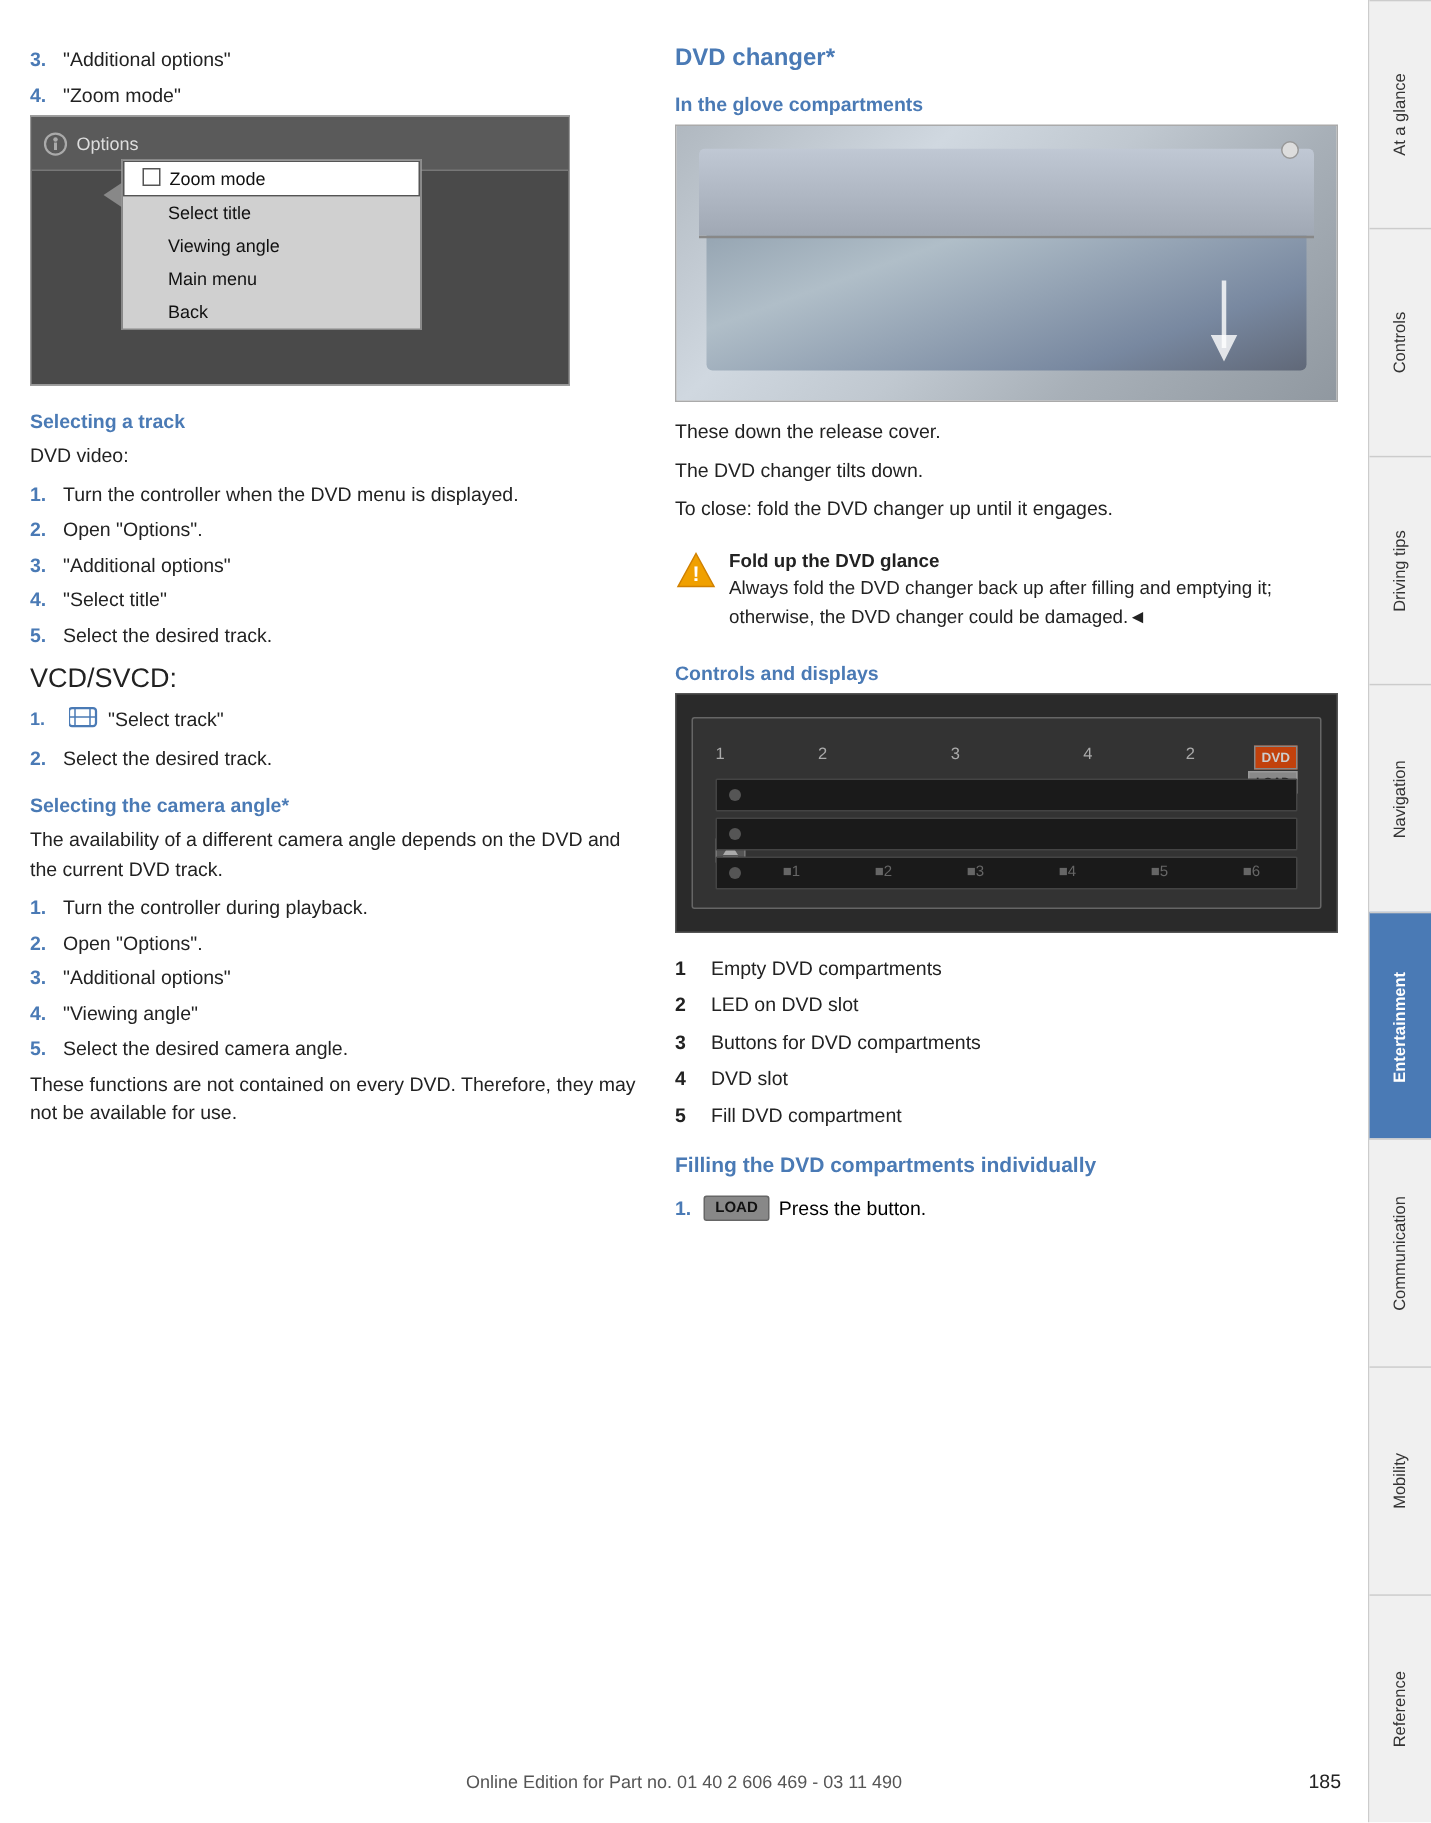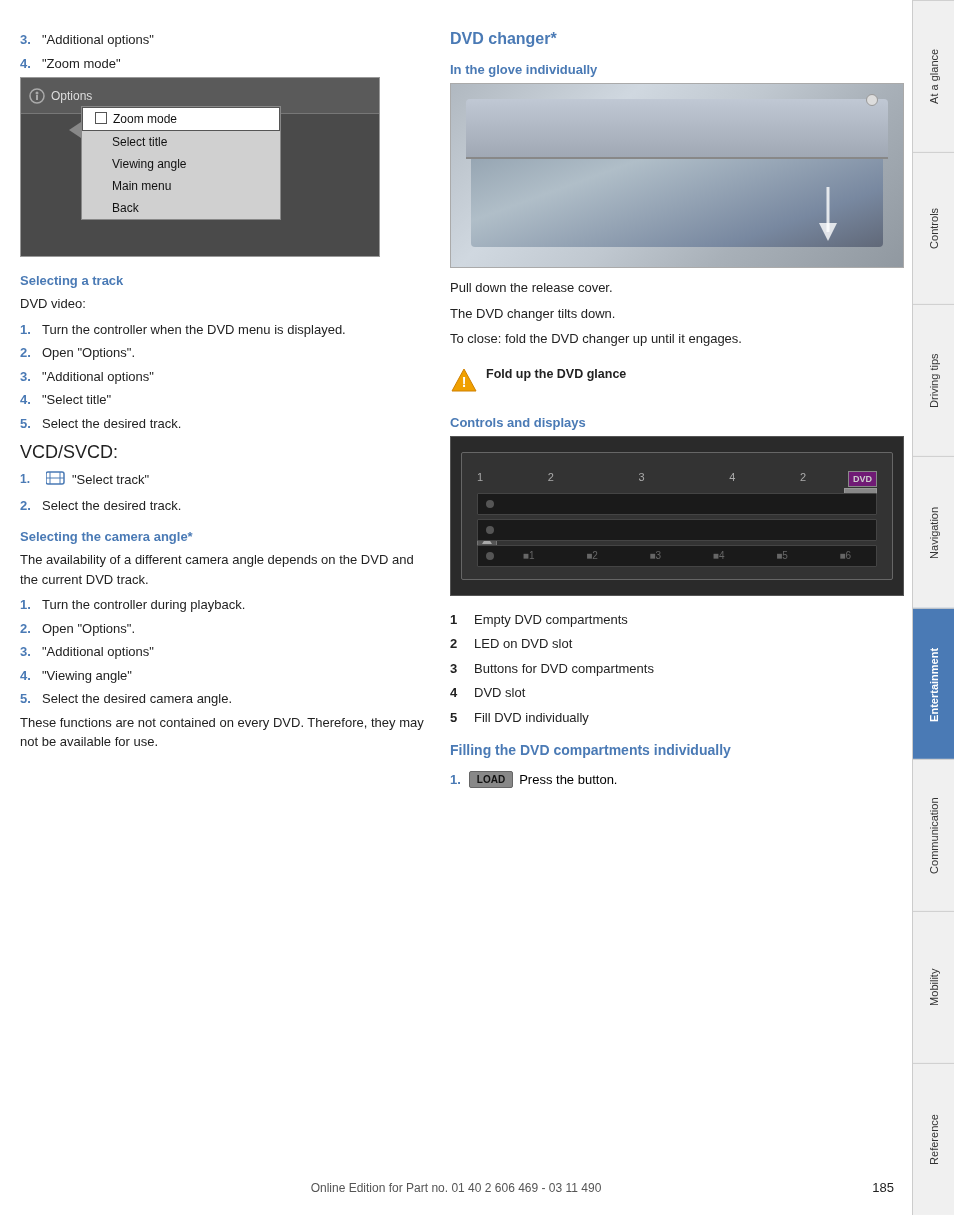--- a/index.html
+++ b/index.html
@@ -29,21 +29,21 @@
     
     .left-col {
       width: 430px;
       padding-right: 20px;
       padding-top: 10px;
     }
 
     
     .right-col {
       flex: 1;
-      padding-right: 8px;
+      padding-right: 20px;
       padding-top: 10px;
     }
 
     
     .sidebar {
       width: 42px;
       display: flex;
       flex-direction: column;
       border-left: 1px solid #ccc;
     }
@@ -252,21 +252,21 @@
       height: 8px;
       border-radius: 50%;
       background: #555;
       margin-left: 8px;
     }
 
     .dvd-logo {
       position: absolute;
       top: 18px;
       right: 15px;
-      background: #701a75;
+      background: #c2410c;
       color: #ccc;
       font-size: 9px;
       padding: 2px 4px;
       font-weight: bold;
       border: 1px solid #888;
     }
 
     .dvd-load-btn {
       position: absolute;
       top: 35px;
@@ -538,49 +538,50 @@
       <div>
         <p>These functions are not contained on every DVD. Therefore, they may not be available for use.</p>
       </div>
 
     </div>
 
     <div class="right-col">
 
       <div class="main-heading">DVD changer*</div>
 
-      <div class="section-heading">In the glove individually</div>
+      <div class="section-heading">In the glove compartments</div>
 
       <div class="glove-img">
         <div class="glove-interior"></div>
 
         <svg style="position:absolute;bottom:25px;right:50px;" width="50" height="60" viewBox="0 0 50 60">
           <defs>
             <marker id="arrowhead" markerWidth="6" markerHeight="6" refX="3" refY="3" orient="auto">
               <path d="M0,0 L6,3 L0,6 Z" fill="rgba(255,255,255,0.8)"></path>
             </marker>
           </defs>
           <path d="M25,5 L25,50" stroke="rgba(255,255,255,0.8)" stroke-width="3" marker-end="url(#arrowhead)"></path>
         </svg>
 
         <div style="position:absolute;top:15px;left:15px;right:15px;height:60px;background:linear-gradient(to bottom,#c0c8d4,#a0a8b4);border-radius:4px 4px 0 0;border-bottom:2px solid #888;"></div>
         <div style="position:absolute;top:10px;right:25px;width:12px;height:12px;background:#ddd;border-radius:50%;border:1px solid #999;"></div>
       </div>
 
-      <p>Pull down the release cover.</p>
+      <p>These down the release cover.</p>
       <p>The DVD changer tilts down.</p>
       <p>To close: fold the DVD changer up until it engages.</p>
 
       <div class="warning-box">
         <svg class="warning-icon" viewBox="0 0 28 28" width="28" height="28">
           <polygon points="14,2 26,24 2,24" fill="#f0a000" stroke="#d08000" stroke-width="1"></polygon>
           <text x="14" y="20" font-size="14" text-anchor="middle" fill="white" font-weight="bold">!</text>
         </svg>
         <div class="warning-text">
           <strong>Fold up the DVD glance</strong><br>
+          <span>Always fold the DVD changer back up after filling and emptying it; otherwise, the DVD changer could be damaged.◄</span>
         </div>
       </div>
 
       <div class="section-heading">Controls and displays</div>
 
       <div class="dvd-img">
         <div class="dvd-panel">
 
           <div class="dvd-top-numbers">
             <span>1</span>
@@ -637,21 +638,21 @@
         <div class="component-item">
           <span class="component-num">3</span>
           <span class="component-desc">Buttons for DVD compartments</span>
         </div>
         <div class="component-item">
           <span class="component-num">4</span>
           <span class="component-desc">DVD slot</span>
         </div>
         <div class="component-item">
           <span class="component-num">5</span>
-          <span class="component-desc">Fill DVD individually</span>
+          <span class="component-desc">Fill DVD compartment</span>
         </div>
       </div>
 
       <div class="section-heading" style="font-size:14px;line-height:1.4;">Filling the DVD compartments individually</div>
 
       <div style="display:flex;align-items:center;margin-top:10px;">
         <span style="color:#4a7ab5;font-weight:bold;margin-right:8px;">1.</span>
         <span class="load-btn-inline">LOAD</span>
         <span>Press the button.</span>
       </div>

